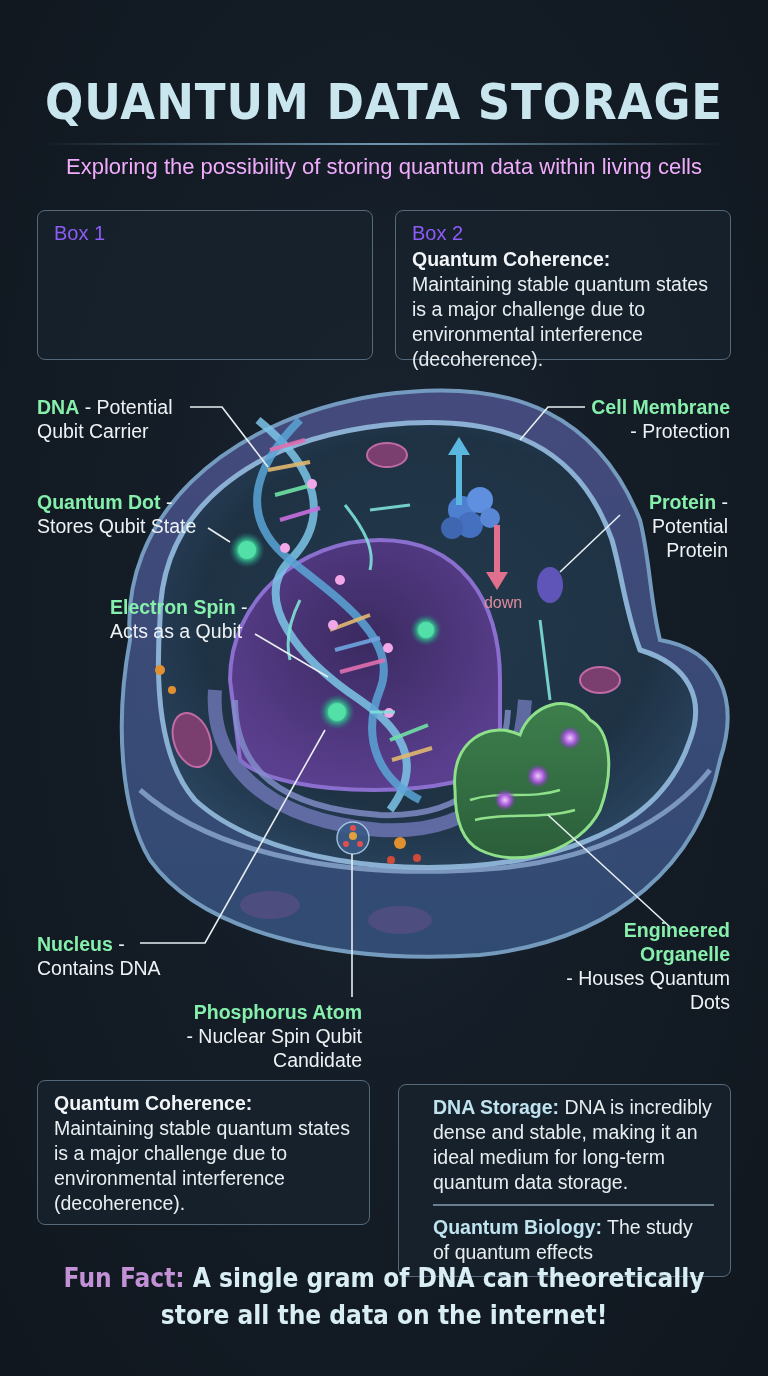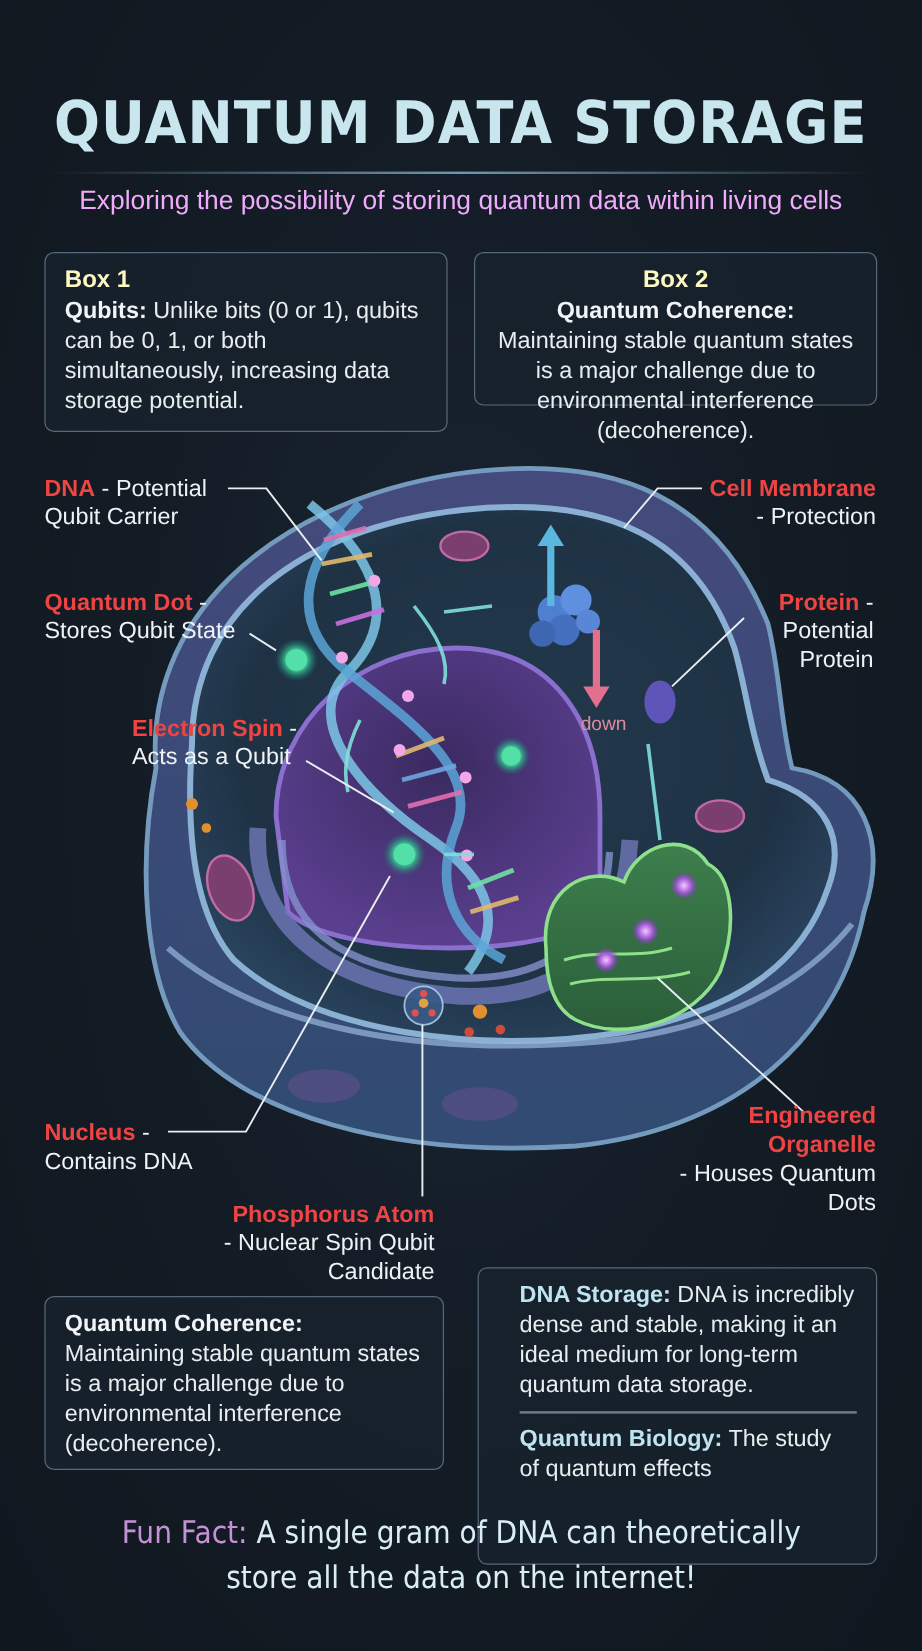--- a/index.html
+++ b/index.html
@@ -30,57 +30,56 @@
     font-size: 22px; color: #f0abfc;
   }
   .box {
     position: absolute;
     border: 1.5px solid #56697a;
     border-radius: 8px;
     background: rgba(24,34,45,0.85);
     padding: 10px 16px;
     font-size: 19.5px; line-height: 25px; color: #e8edf0;
   }
-  .box .box-head { color: #fef9c3; font-weight: bold; font-size: 20px; margin-bottom: 1px; }
+  .box .box-head { color: #8b5cf6; font-weight: normal; font-size: 20px; margin-bottom: 1px; }
   .box b { color: #f2f5f7; font-weight: bold; }
   .box .accent { color: #bfe4f0; font-weight: bold; }
   #box1 { left: 37px; top: 210px; width: 336px; height: 150px; }
-  #box2 { left: 395px; top: 210px; width: 336px; height: 128px; text-align: center; }
+  #box2 { left: 395px; top: 210px; width: 336px; height: 150px; }
   #box3 { left: 37px; top: 1080px; width: 333px; height: 145px; }
-  #box4 { left: 398px; top: 1056px; width: 333px; height: 248px; padding-left: 34px; }
+  #box4 { left: 398px; top: 1084px; width: 333px; height: 193px; padding-left: 34px; }
   .divider { height: 1.5px; background: #6c7f8f; margin: 9px 0 9px 0; }
 
   .label {
     position: absolute; font-size: 19.5px; line-height: 24px; color: #eef2f4;
   }
-  .label b { font-weight: bold; color: #ef4444; }
+  .label b { font-weight: bold; color: #86efac; }
   .label.right { text-align: right; }
 
   .diagram { position: absolute; left: 0; top: 0; width: 768px; height: 1376px; }
 
   .funfact {
     position: absolute; top: 1260px; left: 0; width: 768px; text-align: center;
-    font-family: "DejaVu Sans", sans-serif; font-weight: normal;
+    font-family: "DejaVu Sans", sans-serif; font-weight: bold;
     font-size: 26px; line-height: 37px; color: #d8eef4;
   }
   .funfact .ff-label { color: #c391d6; }
   .funfact-inner { display: inline-block; transform: scaleX(0.9); }
 </style>
 </head>
 <body>
 
 <div class="bg-glow"></div>
 
 <h1 class="title">QUANTUM DATA STORAGE</h1>
 <div class="title-rule"></div>
 <div class="subtitle">Exploring the possibility of storing quantum data within living cells</div>
 
 <div class="box" id="box1">
   <div class="box-head">Box 1</div>
-  <div><b>Qubits:</b><span> Unlike bits (0 or 1), qubits can be 0, 1, or both simultaneously, increasing data storage potential.</span></div>
 </div>
 
 <div class="box" id="box2">
   <div class="box-head">Box 2</div>
   <div><b>Quantum Coherence:</b><span> Maintaining stable quantum states is a major challenge due to environmental interference (decoherence).</span></div>
 </div>
 
 <svg class="diagram" viewBox="0 0 768 1376" xmlns="http://www.w3.org/2000/svg">
   <defs>
     <radialGradient id="cellFill" cx="50%" cy="45%" r="60%">

